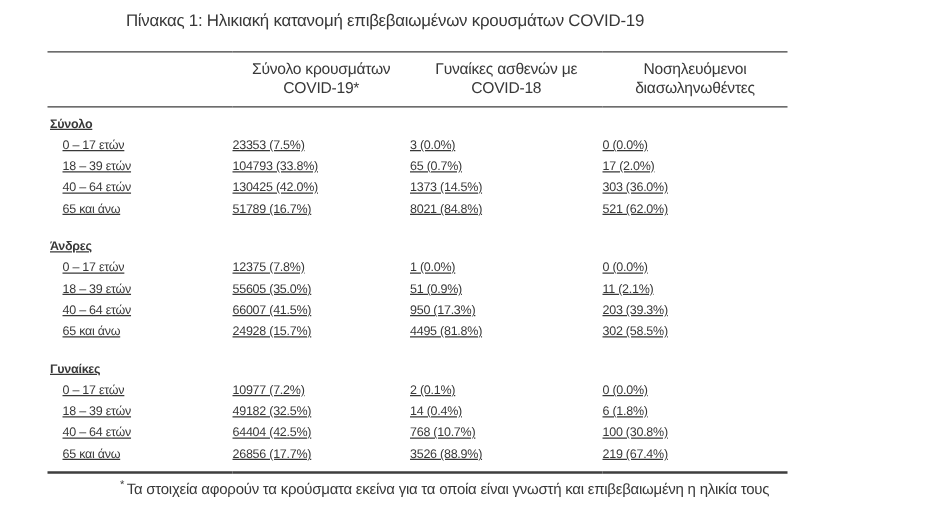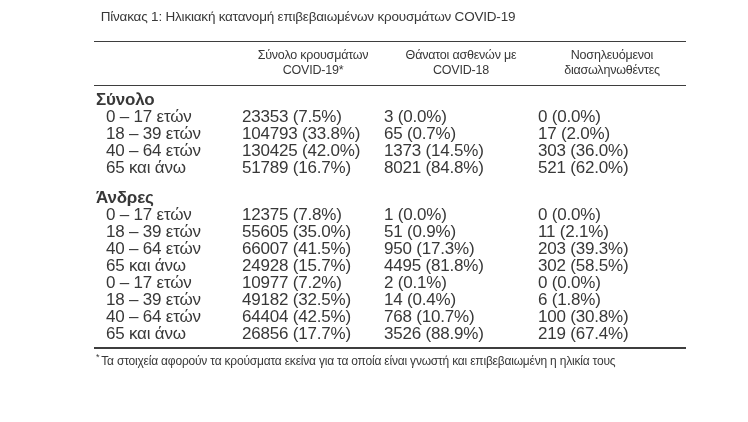--- a/index.html
+++ b/index.html
@@ -18,41 +18,42 @@
     padding-top: 9px;
     width: 616px;
     text-align: center;
     font-size: 13.5px;
     letter-spacing: -0.2px;
   }
   table.datatable {
     border-collapse: collapse;
     table-layout: fixed;
     width: 592px;
-    margin: 17px 0 0 94px;
+    margin: 17px 0 0 38px;
     border-bottom: 2px solid #3e3e3e;
   }
   thead {
     border-top: 1.5px solid #3e3e3e;
     border-bottom: 1.5px solid #3e3e3e;
   }
   thead th {
     font-weight: normal;
     font-size: 12.5px;
     line-height: 15px;
     padding: 6px 0 7px 0;
     text-align: center;
     vertical-align: top;
     letter-spacing: -0.2px;
   }
   tbody td {
-    font-size: 17px;
+    font-size: 10px;
     line-height: 17px;
     padding: 0;
     letter-spacing: -0.2px;
+    text-decoration: underline;
   }
   td.label {
     text-align: left;
     padding-left: 12px;
   }
   td.num {
     text-align: left;
   }
   tr.section td {
     font-weight: bold;
@@ -90,21 +91,21 @@
     <col style="width:148px">
   </colgroup>
   <thead>
     <tr>
       <th></th>
       <th>
         <span>Σύνολο κρουσμάτων</span><br>
         <span>COVID-19*</span>
       </th>
       <th>
-        <span>Θάνατοι ασθενών με</span><br>
+        <span>Γυναίκες ασθενών με</span><br>
         <span>COVID-18</span>
       </th>
       <th>
         <span>Νοσηλευόμενοι</span><br>
         <span>διασωληνωθέντες</span>
       </th>
     </tr>
   </thead>
   <tbody id="table-body">
       <tr class="section">
@@ -154,20 +155,23 @@
         <td class="num">66007 (41.5%)</td>
         <td class="num">950 (17.3%)</td>
         <td class="num">203 (39.3%)</td>
       </tr>
       <tr>
         <td class="label">65 και άνω</td>
         <td class="num">24928 (15.7%)</td>
         <td class="num">4495 (81.8%)</td>
         <td class="num">302 (58.5%)</td>
       </tr>
+      <tr class="section gap">
+        <td colspan="4">Γυναίκες</td>
+      </tr>
       <tr>
         <td class="label">0 – 17 ετών</td>
         <td class="num">10977 (7.2%)</td>
         <td class="num">2 (0.1%)</td>
         <td class="num">0 (0.0%)</td>
       </tr>
       <tr>
         <td class="label">18 – 39 ετών</td>
         <td class="num">49182 (32.5%)</td>
         <td class="num">14 (0.4%)</td>

